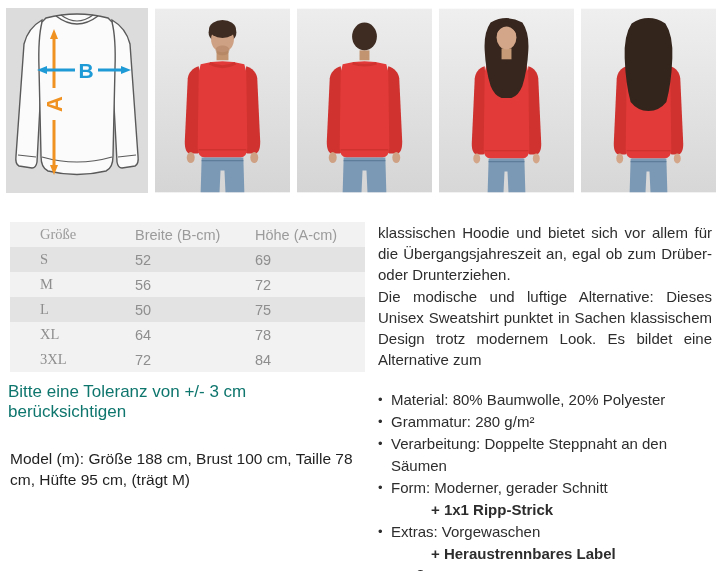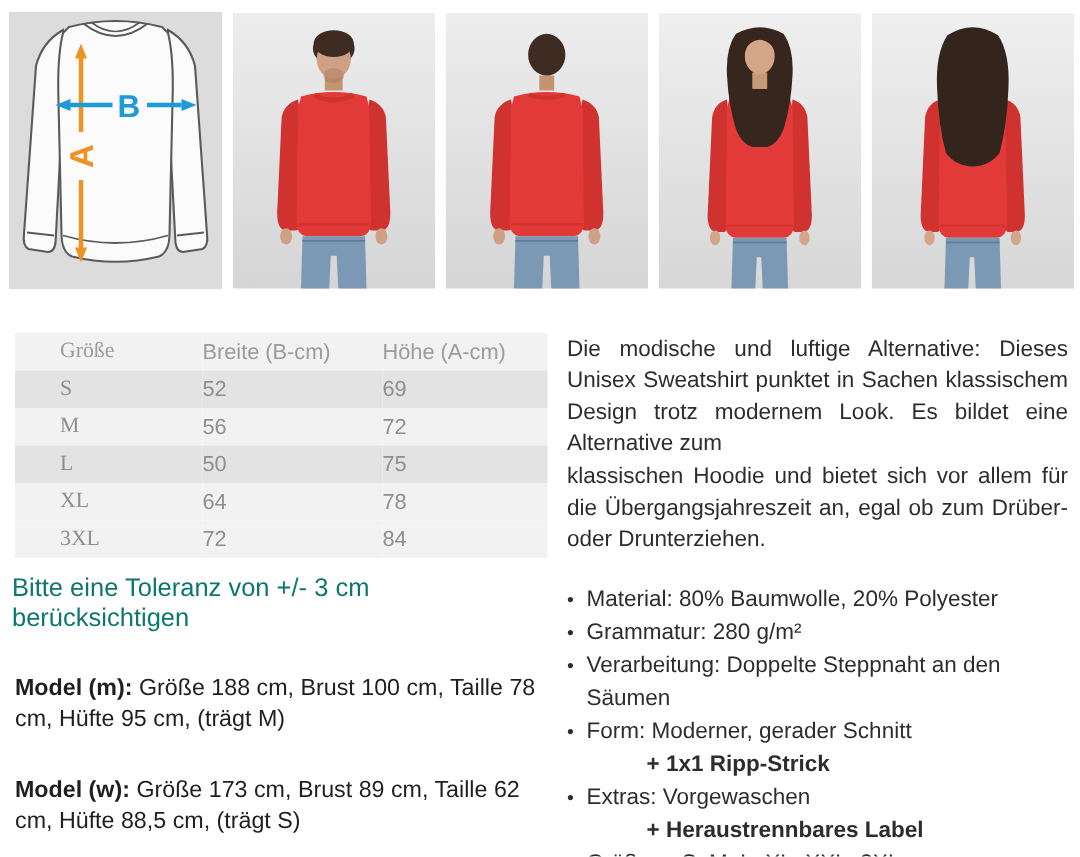--- a/index.html
+++ b/index.html
@@ -28,21 +28,21 @@
     font-size:14.5px;color:#8e8e8e;table-layout:fixed;}
   table.size td,table.size th{height:25px;padding:0;font-weight:normal;
     text-align:left;vertical-align:middle;}
   table.size col.c1{width:125px;} table.size col.c2{width:120px;} table.size col.c3{width:110px;}
   table.size td:first-child,table.size th:first-child{padding-left:30px;font-family:Liberation Serif, serif;}
   tr.row-light{background:#f2f2f2;} tr.row-dark{background:#e3e3e3;}
   tr.head{background:#f2f2f2;color:#9b9b9b;}
   
   .tolerance{margin:10px 0 0 0;font-size:17px;color:#0f766e;}
   .model{margin:26px 0 0 2px;font-size:15.5px;line-height:21px;color:#1f1f1f;width:348px;}
-  .model b{font-weight:700;margin-top:15px;}
+  .model b{font-weight:400;margin-top:15px;}
   
   .desc{margin:0;font-size:15px;line-height:21px;color:#2d2d2d;text-align:justify;}
   .desc + .desc{margin-top:1px;}
   .features{margin-top:19px;font-size:15px;line-height:22px;color:#2d2d2d;}
   .feature{display:flex;align-items:flex-start;}
   .feature .dot{width:13px;flex:none;font-size:13px;line-height:22px;}
   .feature-sub{padding-left:53px;font-weight:bold;}
   
   .fill-red{fill:var(--red);} .fill-red-dk{fill:var(--red-dark);}
   .st-red{stroke:var(--red-dark);} 
@@ -221,26 +221,25 @@
         <td>72</td>
         <td>84</td>
       </tr>
     </tbody>
       </table>
 
     <p class="tolerance">Bitte eine Toleranz von +/- 3 cm berücksichtigen</p>
 
     <p class="model"><b>Model (m):</b><span> Größe 188 cm, Brust 100 cm, Taille 78 cm, Hüfte 95 cm, (trägt M)</span></p>
 
-    <p class="model"><b>Model (w):</b><span> Größe 173 cm, Brust 89 cm, Taille 62 cm, Hüfte 88,5 cm, (trägt S)</span></p>
   </div>
 
   <div class="right-col">
+    <p class="desc">klassischen Hoodie und bietet sich vor allem für die Übergangsjahreszeit an, egal ob zum Drüber- oder Drunterziehen.</p>
     <p class="desc">Die modische und luftige Alternative: Dieses Unisex Sweatshirt punktet in Sachen klassischem Design trotz modernem Look. Es bildet eine Alternative zum</p>
-    <p class="desc">klassischen Hoodie und bietet sich vor allem für die Übergangsjahreszeit an, egal ob zum Drüber- oder Drunterziehen.</p>
 
     <div class="features">
       <div class="feature">
         <span class="dot">•</span>
         <span>Material: 80% Baumwolle, 20% Polyester</span>
       </div>
       <div class="feature">
         <span class="dot">•</span>
         <span>Grammatur: 280 g/m²</span>
       </div>

